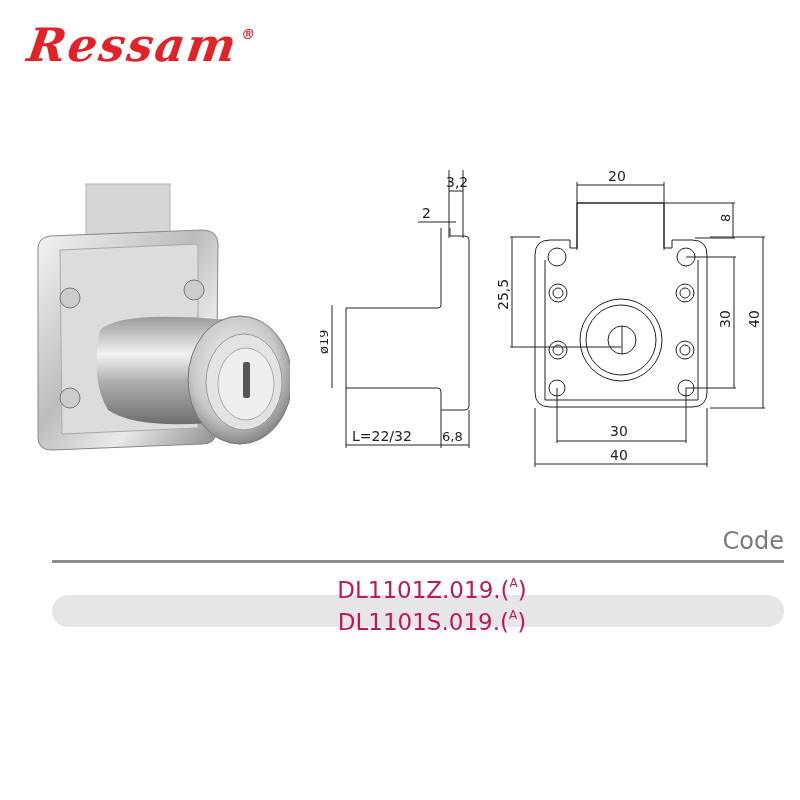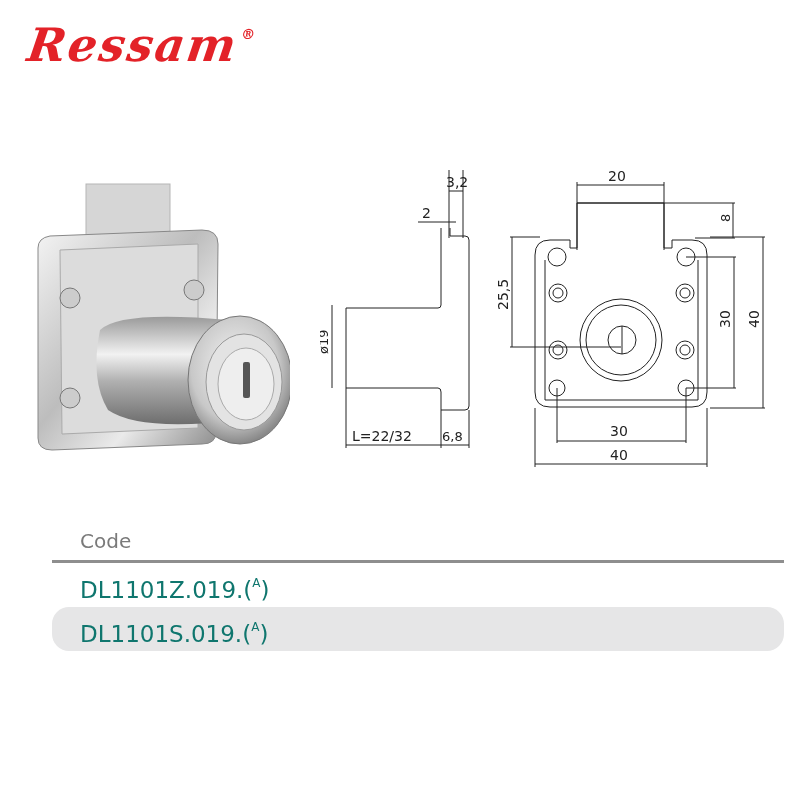--- a/index.html
+++ b/index.html
@@ -4,22 +4,22 @@
 <style>
   html,body{margin:0;padding:0;background:#fff;}
   body{width:800px;height:800px;position:relative;overflow:hidden;font-family:"DejaVu Sans","Liberation Sans",sans-serif;}
   .logo{position:absolute;left:28px;top:18px;font-family:"DejaVu Serif","Liberation Serif",serif;font-style:italic;font-weight:bold;font-size:46px;color:#e32228;letter-spacing:2px;transform:skewX(-8deg);}
   .logo sup{font-size:14px;font-style:normal;font-weight:bold;vertical-align:top;position:relative;top:8px;left:2px;}
   .photo{position:absolute;left:30px;top:170px;width:260px;height:290px;}
   .side-drawing{position:absolute;left:320px;top:160px;width:160px;height:300px;}
   .front-drawing{position:absolute;left:480px;top:160px;width:300px;height:320px;}
   svg text{font-family:"DejaVu Sans","Liberation Sans",sans-serif;fill:#222;}
   .table{position:absolute;left:52px;top:522px;width:732px;}
-  .th{height:38px;line-height:38px;padding-left:28px;font-size:20px;color:#7a7a7a;border-bottom:3px solid #8e8e8e;}
-  .tr{height:44px;line-height:44px;padding-left:28px;font-size:23px;color:#0f766e;}
+  .th{height:38px;line-height:38px;padding-left:28px;font-size:24px;color:#7a7a7a;border-bottom:3px solid #8e8e8e;text-align:right;}
+  .tr{height:32px;line-height:44px;padding-left:28px;font-size:23px;color:#be185d;text-align:center;}
   .tr.alt{background:#e6e6e7;border-radius:17px;}
   .tr sup{font-size:12px;position:relative;top:-2px;}
 </style>
 </head>
 <body>
 
 <div class="logo"><span>Ressam</span><sup>®</sup></div>
 
 <svg class="photo" viewBox="0 0 260 290">
   <defs>

